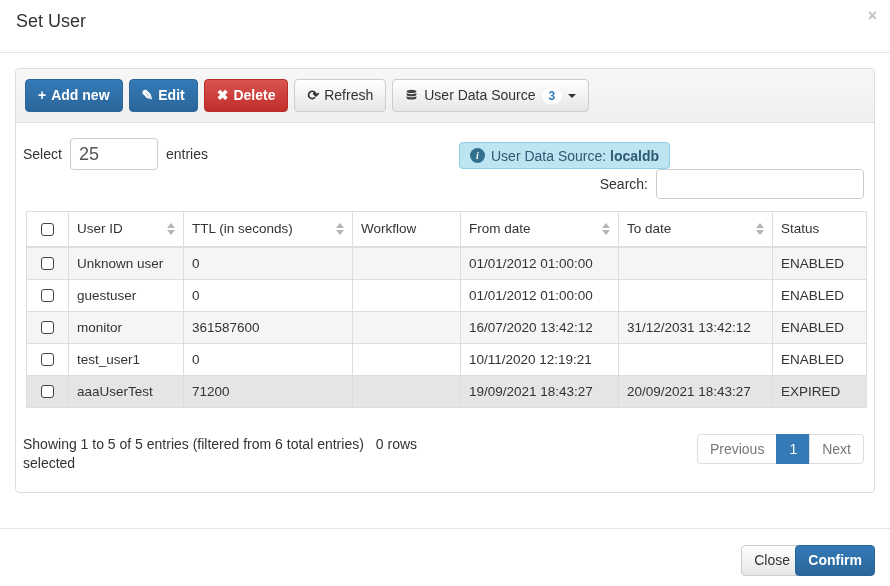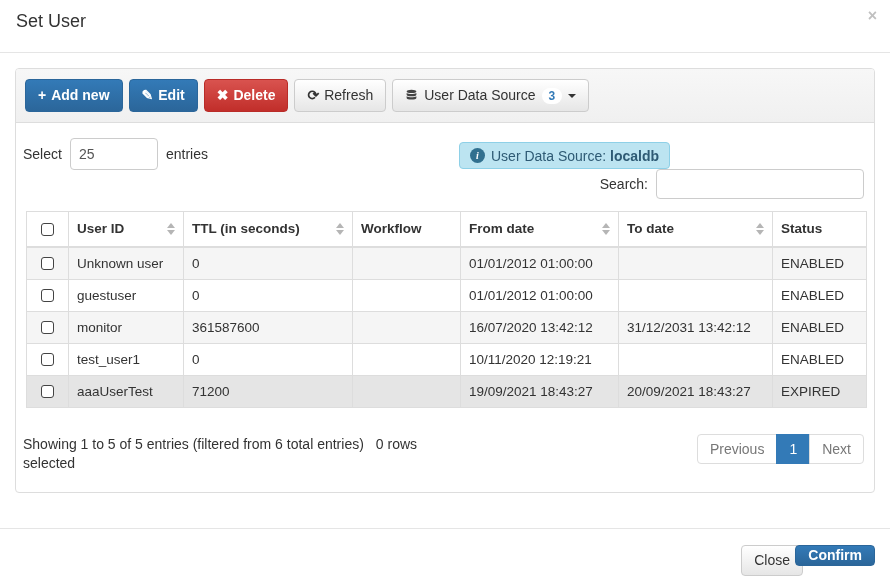--- a/index.html
+++ b/index.html
@@ -74,21 +74,21 @@
     border-top: 4px solid #333;
   }
 
   
   .entries-control {
     position: absolute; left: 7px; top: 15px;
     display: flex; align-items: center; gap: 8px;
   }
   .entries-input {
     width: 88px; height: 32px; border: 1px solid #ccc; border-radius: 4px;
-    padding: 6px 8px; font-size: 14px; color: #555;
+    padding: 6px 8px; font-size: 18px; color: #555;
     font-family: "Liberation Sans", sans-serif;
   }
   .info-badge {
     position: absolute; left: 443px; top: 19px; height: 27px;
     display: inline-flex; align-items: center; gap: 6px;
     background: #bce4f1; border: 1px solid #8ed0e7; border-radius: 4px;
     padding: 0 10px; color: #2e5a74; font-size: 14px;
   }
   .info-icon {
     width: 15px; height: 15px; border-radius: 50%;
@@ -110,21 +110,21 @@
   
   .user-table {
     position: absolute; left: 10px; top: 88px; width: 840px;
     border-collapse: collapse; table-layout: fixed; font-size: 13.5px;
   }
   .user-table th, .user-table td {
     border: 1px solid #ddd; padding: 8px; text-align: left;
     overflow: hidden; white-space: nowrap; color: #333;
   }
   .user-table thead th {
-    font-weight: bold; border-bottom-width: 2px; position: relative; height: 35px;
+    font-weight: normal; border-bottom-width: 2px; position: relative; height: 35px;
   }
   .user-table tbody td { height: 23px; }
   .user-table tbody tr:nth-child(odd) { background: #f5f5f5; }
   .user-table tbody tr.warn { background: #e5e5e5; }
   .col-check { text-align: center !important; }
   .cb {
     display: inline-block; width: 13px; height: 13px;
     border: 1.5px solid #444; border-radius: 3px; background: #fff;
     vertical-align: middle; cursor: pointer;
   }
@@ -160,21 +160,21 @@
   .page-item.first { border-radius: 4px 0 0 4px; margin-left: 4px; }
   .page-item.last { border-radius: 0 4px 4px 0; }
   .page-item.active { background: #337ab7; border-color: #337ab7; color: #fff; }
 
   
   .footer-divider {
     position: absolute; top: 528px; left: 0; right: 0;
     border-top: 1px solid #e5e5e5;
   }
   .btn-close { position: absolute; top: 545px; right: 87px; height: 31px; }
-  .btn-confirm { position: absolute; top: 545px; right: 15px; height: 21px; }
+  .btn-confirm { position: absolute; top: 545px; right: 15px; height: 31px; }
 
   .db-icon { display: inline-flex; }
 </style>
 </head>
 <body>
 
 <div>
 
   <div class="modal-title">Set User</div>
   <div class="modal-close">×</div>

